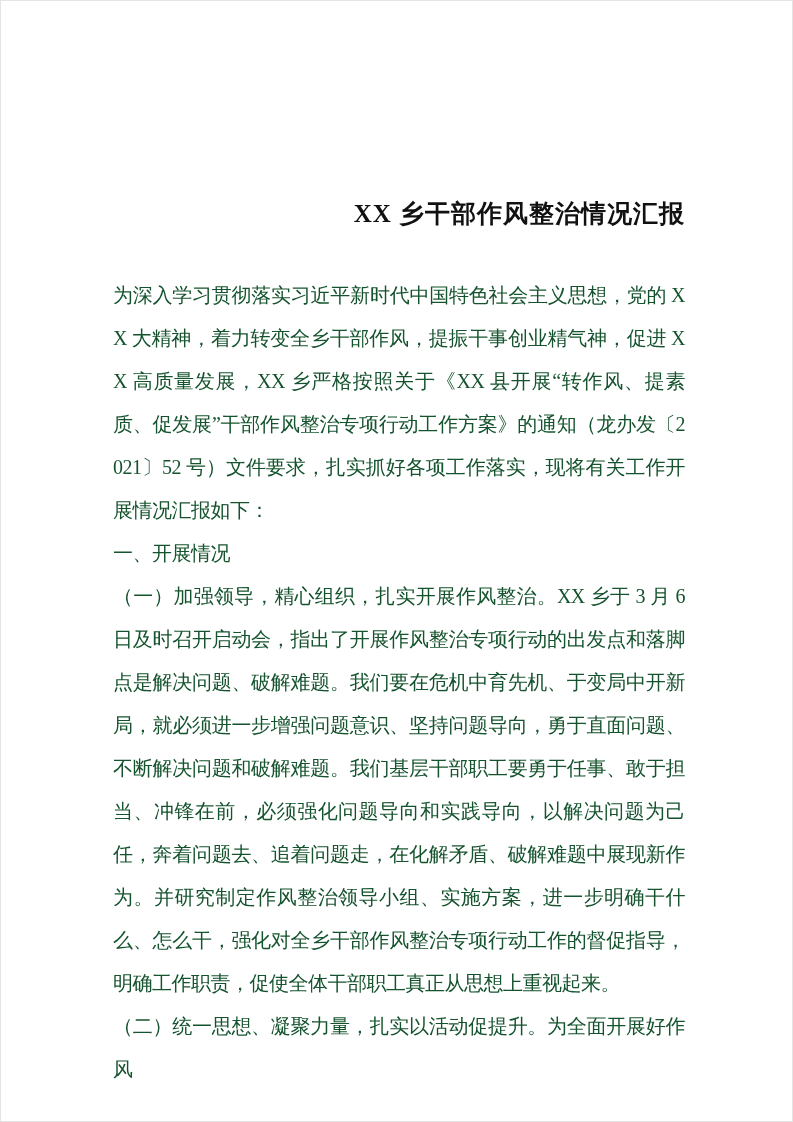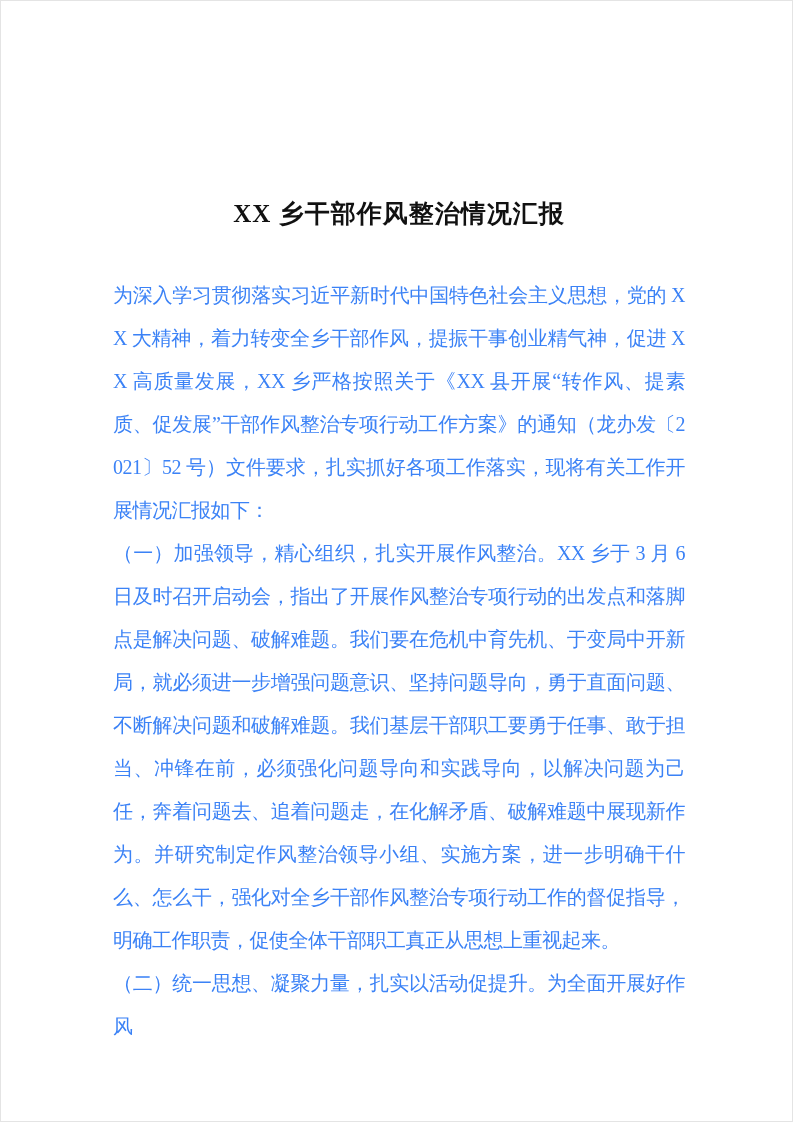--- a/index.html
+++ b/index.html
@@ -22,41 +22,42 @@
     position: absolute;
     left: 112px;
     top: 195px;
     width: 572px;
   }
   .doc-title {
     margin: 0 0 42px 0;
     font-size: 25px;
     line-height: 36px;
     font-weight: bold;
-    text-align: center;
+    text-align: right;
     letter-spacing: 1px;
     color: #111111;
     font-family: "Liberation Serif", "DejaVu Serif", serif;
   }
   .doc-body p {
     margin: 0;
     padding: 0;
     font-size: 20px;
     line-height: 43px;
     letter-spacing: -0.5px;
     text-align: justify;
     word-break: break-all;
-    color: #3b82f6;
+    color: #14532d;
   }
 </style>
 </head>
 <body>
 
 <div class="page">
   <div class="content">
     <h1 class="doc-title">XX 乡干部作风整治情况汇报</h1>
     <div class="doc-body">
       <p>为深入学习贯彻落实习近平新时代中国特色社会主义思想，党的 XX 大精神，着力转变全乡干部作风，提振干事创业精气神，促进 XX 高质量发展，XX 乡严格按照关于《XX 县开展“转作风、提素质、促发展”干部作风整治专项行动工作方案》的通知（龙办发〔2021〕52 号）文件要求，扎实抓好各项工作落实，现将有关工作开展情况汇报如下：</p>
+      <p>一、开展情况</p>
       <p>（一）加强领导，精心组织，扎实开展作风整治。XX 乡于 3 月 6 日及时召开启动会，指出了开展作风整治专项行动的出发点和落脚点是解决问题、破解难题。我们要在危机中育先机、于变局中开新局，就必须进一步增强问题意识、坚持问题导向，勇于直面问题、不断解决问题和破解难题。我们基层干部职工要勇于任事、敢于担当、冲锋在前，必须强化问题导向和实践导向，以解决问题为己任，奔着问题去、追着问题走，在化解矛盾、破解难题中展现新作为。并研究制定作风整治领导小组、实施方案，进一步明确干什么、怎么干，强化对全乡干部作风整治专项行动工作的督促指导，明确工作职责，促使全体干部职工真正从思想上重视起来。</p>
       <p>（二）统一思想、凝聚力量，扎实以活动促提升。为全面开展好作风</p>
     </div>
   </div>
 </div>
 
 </body></html>

